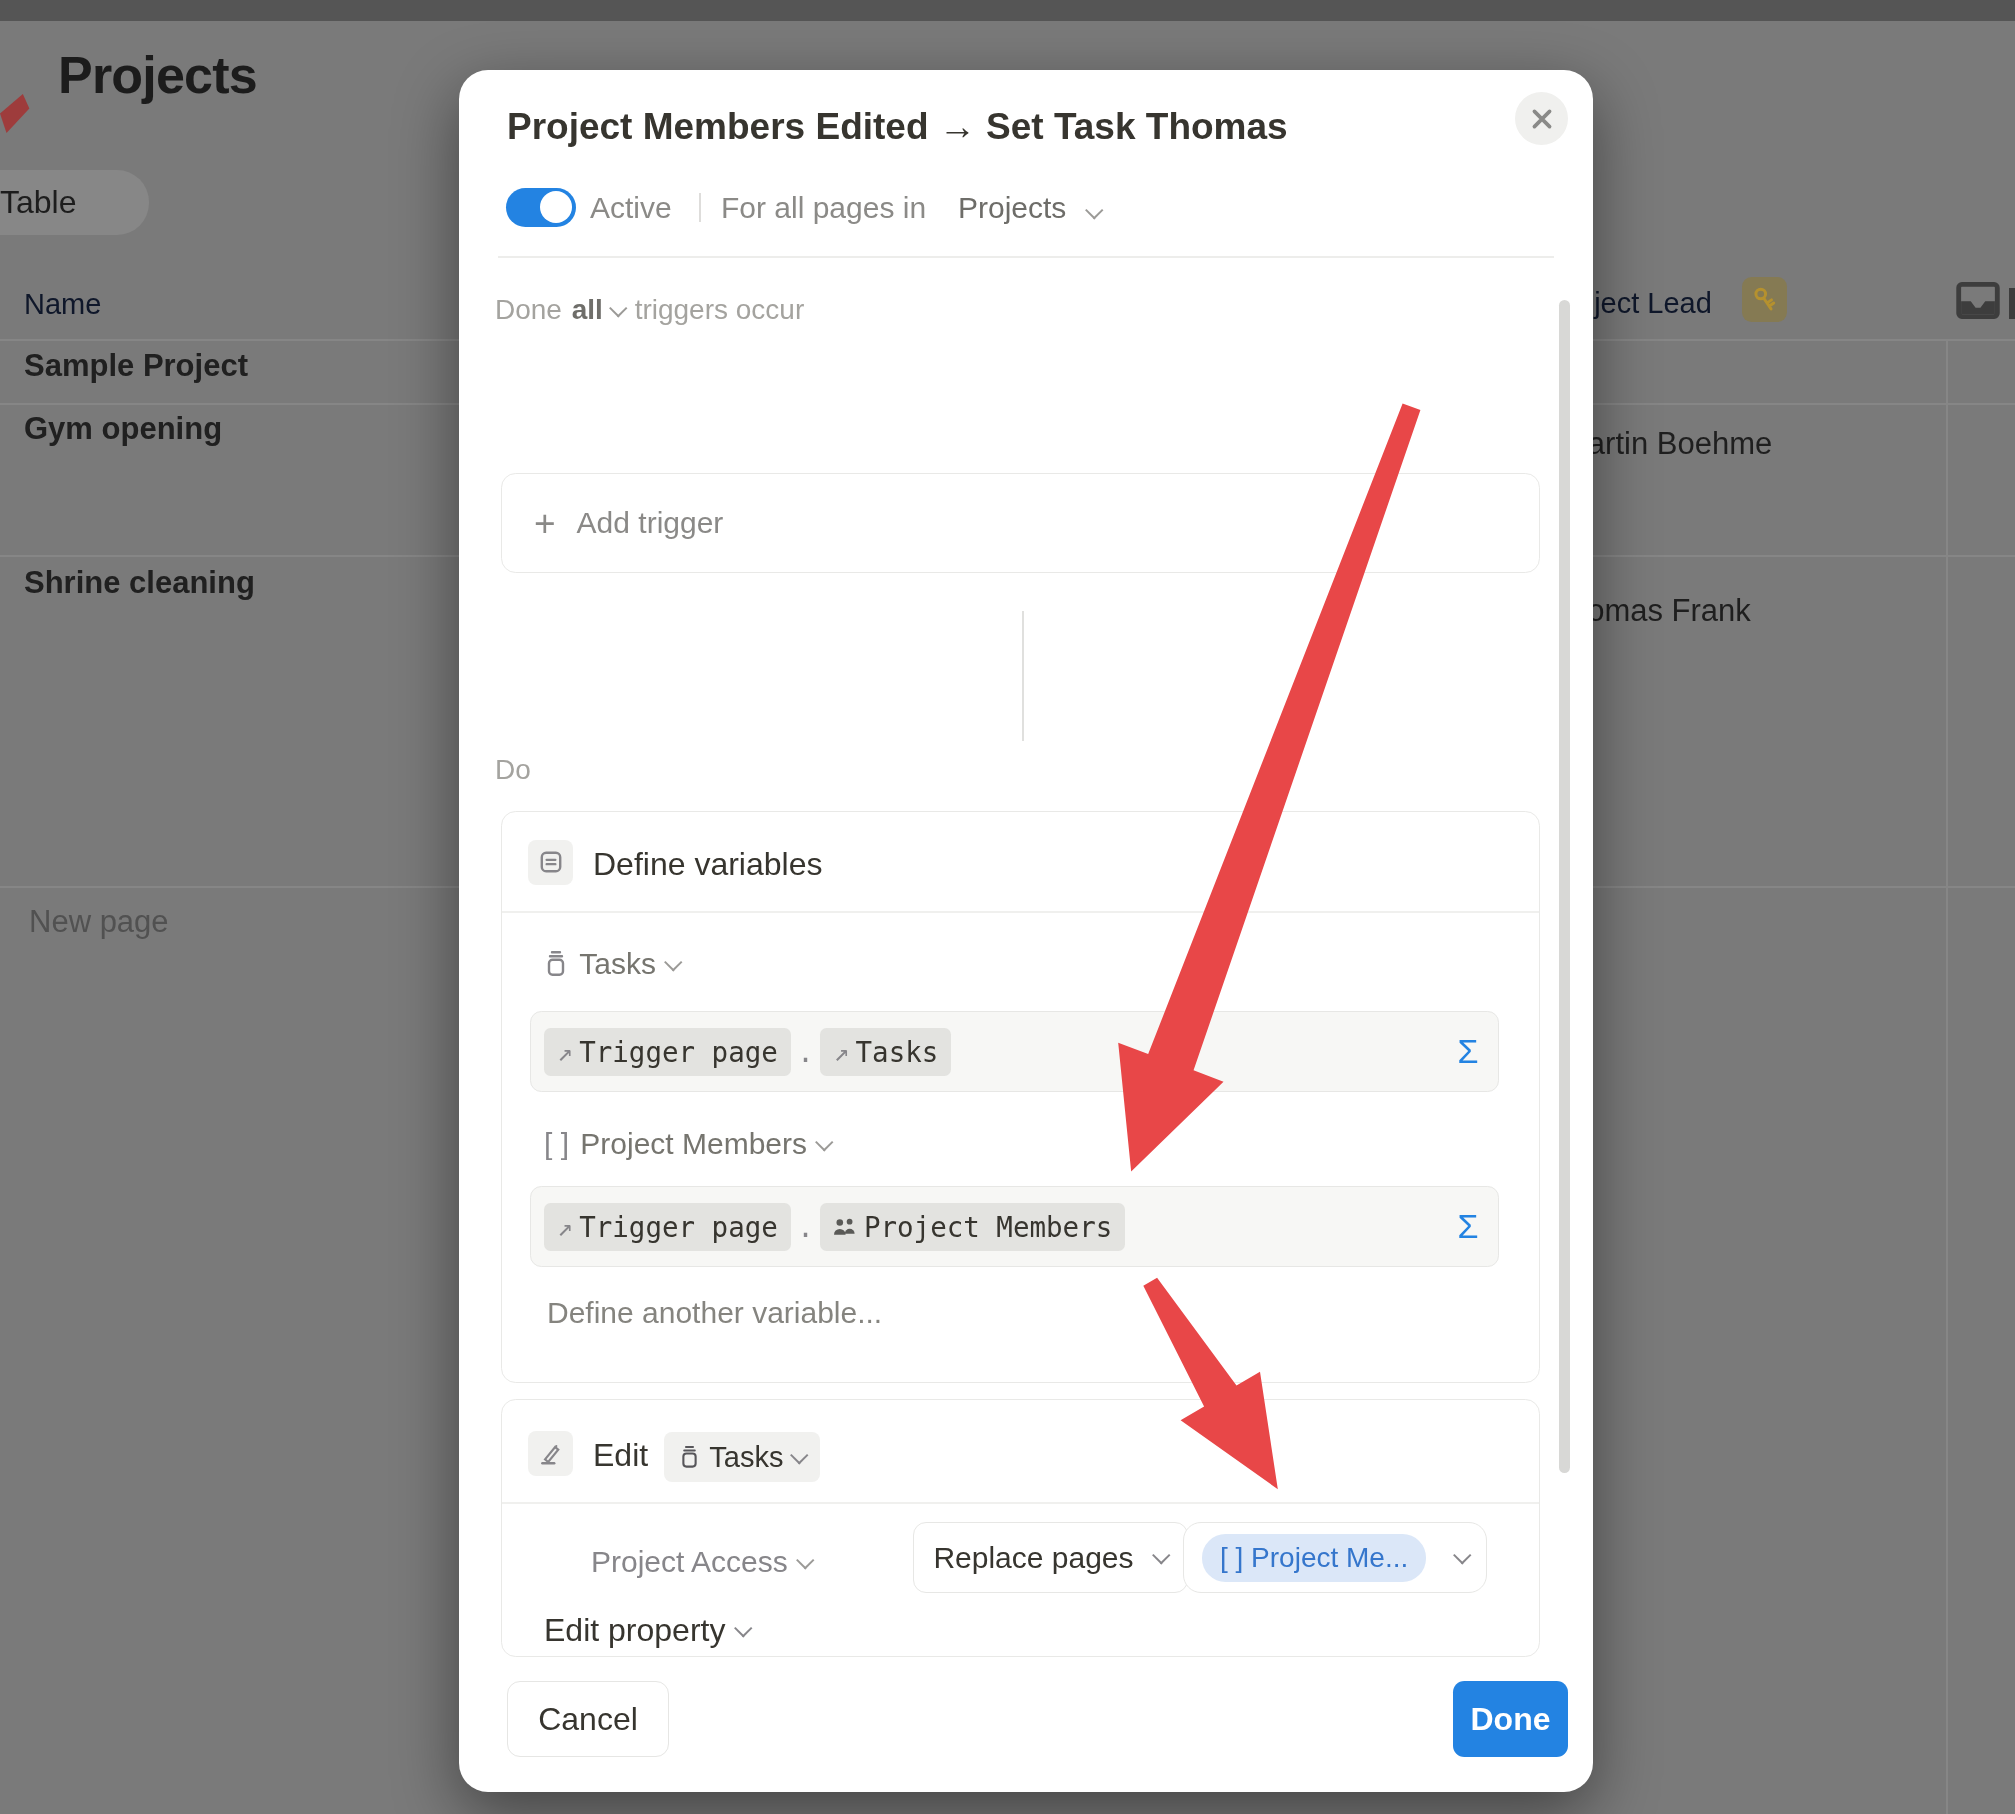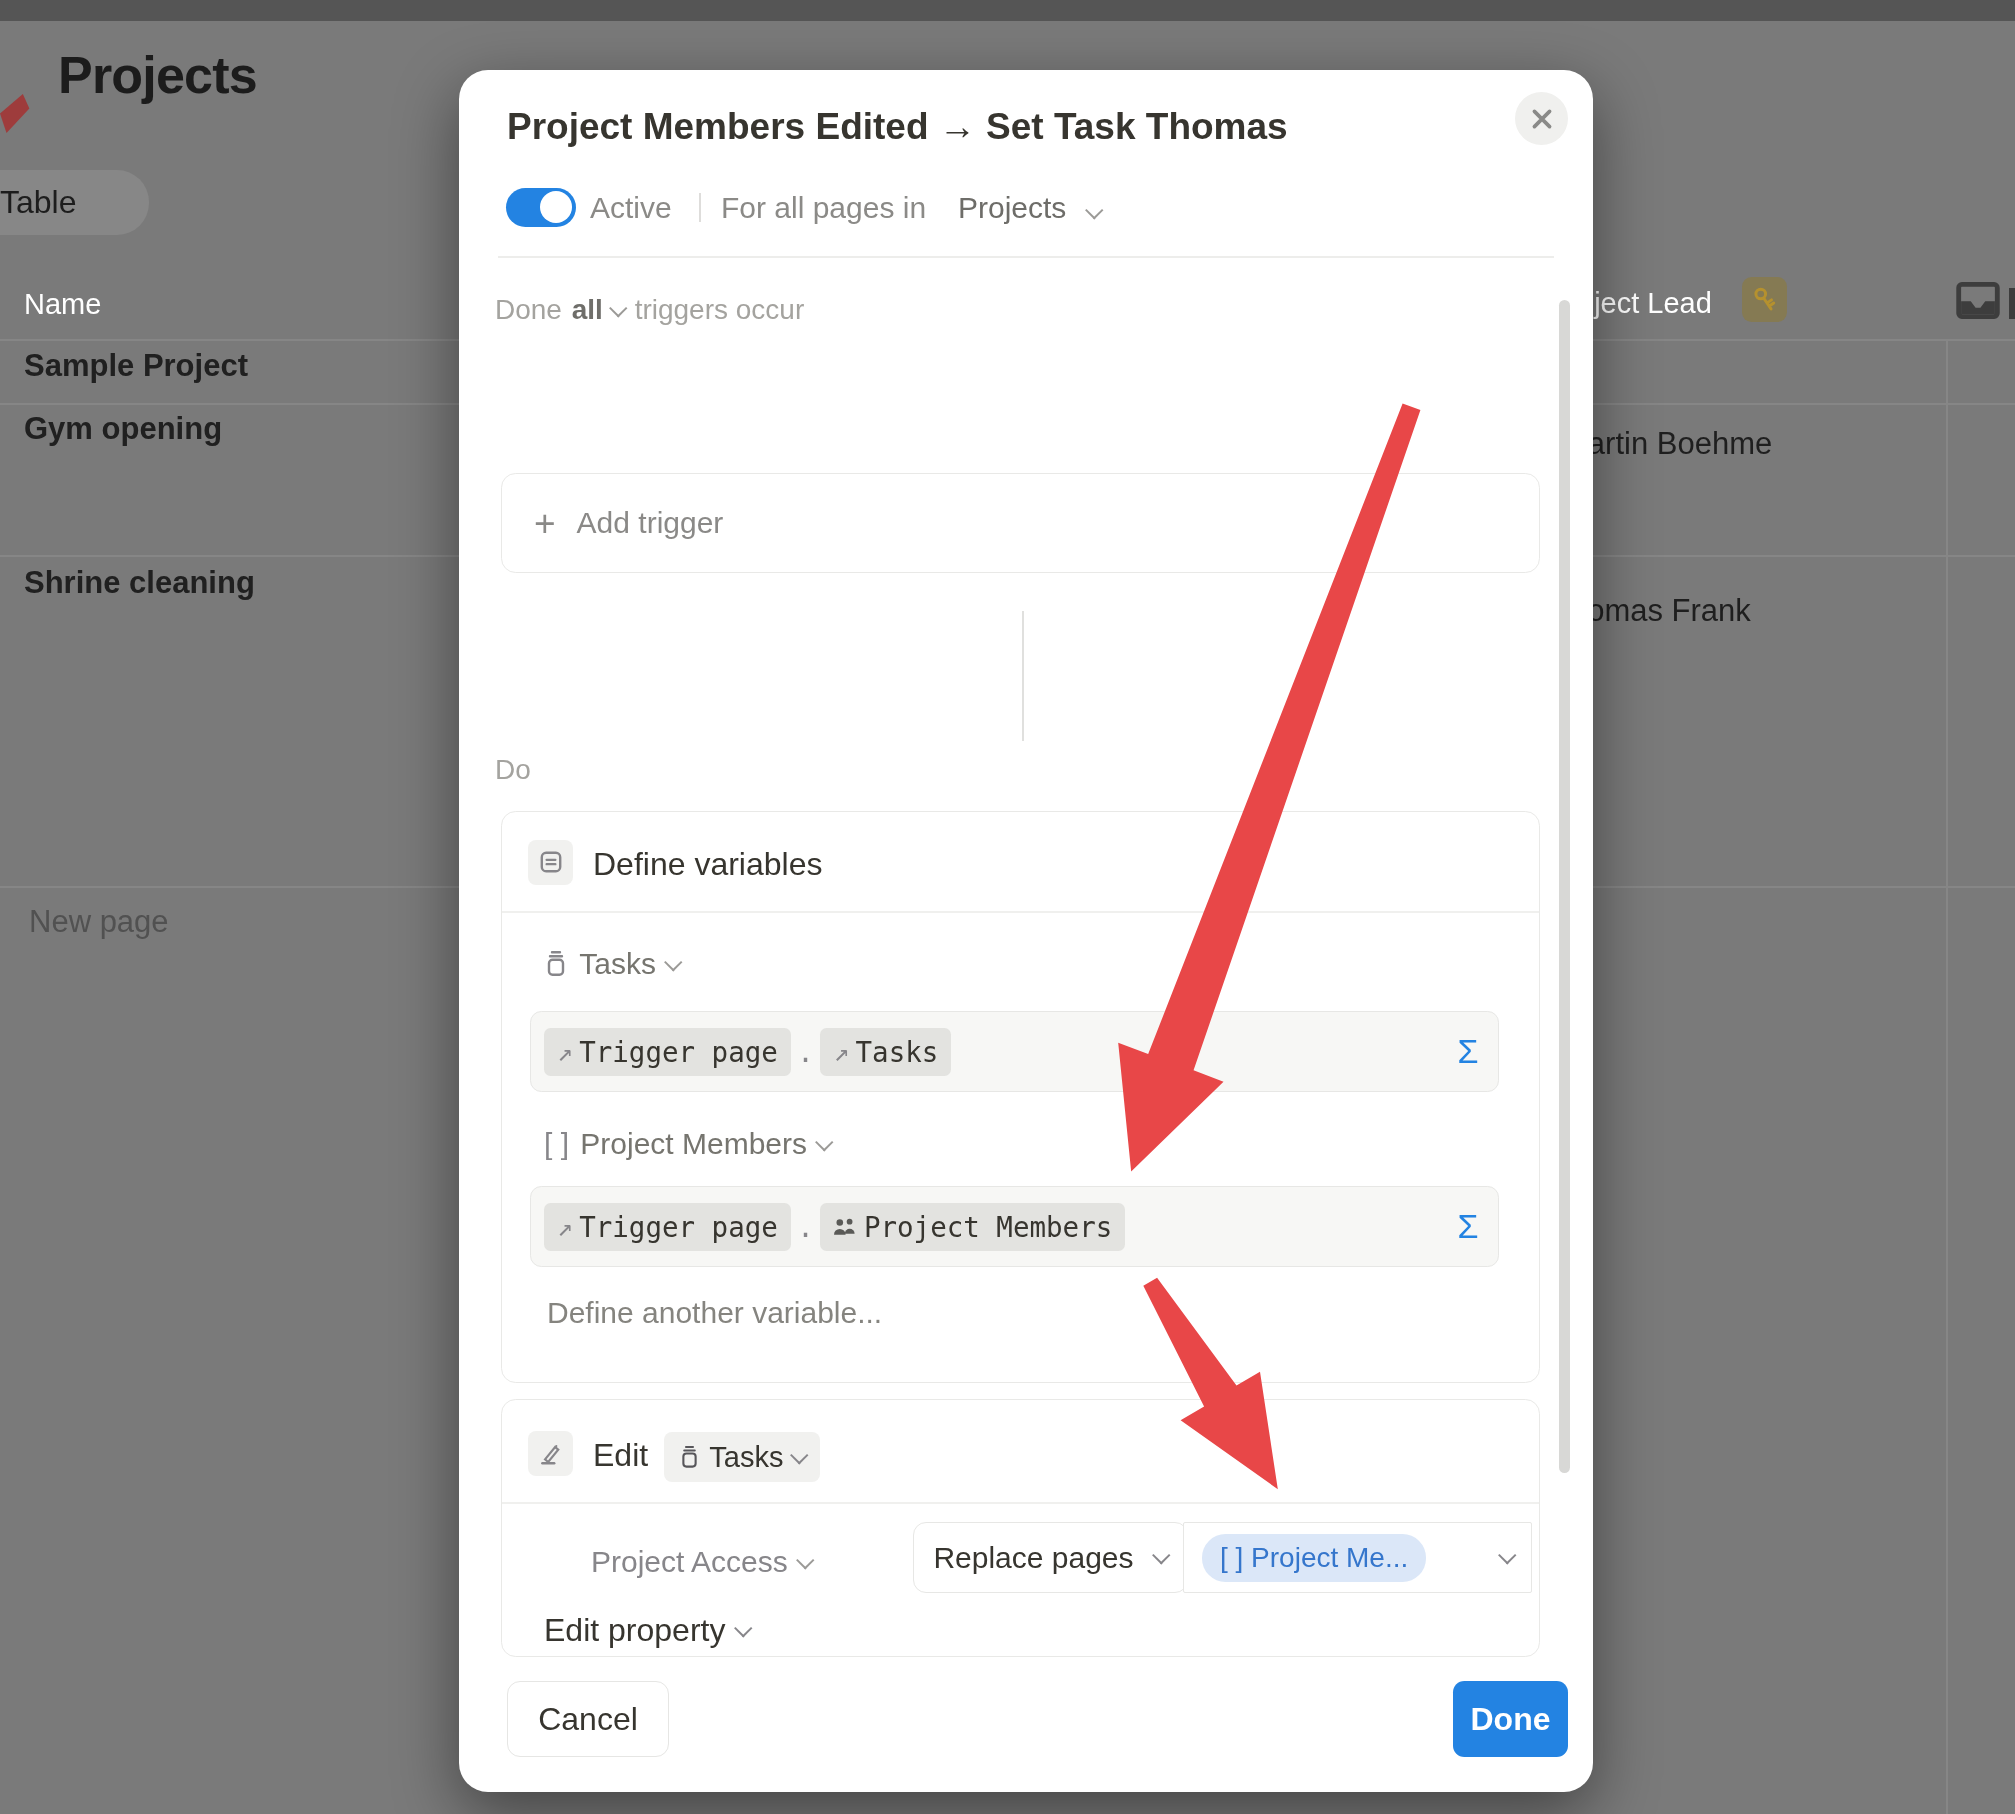--- a/index.html
+++ b/index.html
@@ -6,21 +6,21 @@
   #screen{position:relative;width:2016px;height:1815px;overflow:hidden;
           font-family:"Liberation Sans",sans-serif;background:#7a7a7a;margin-top:21px;
           -webkit-font-smoothing:antialiased;}
   .abs{position:absolute;}
   .flex{display:flex;align-items:center;}
 
   
   .bg-title{left:58px;top:24px;font-size:52px;font-weight:700;color:#1c1c1c;letter-spacing:-0.8px;}
   .view-pill{left:-34px;top:149px;width:183px;height:65px;border-radius:32px;background:#878787;}
   .view-pill .lbl{position:absolute;left:34px;top:0;line-height:65px;font-size:32px;font-weight:500;color:#1d1d1d;}
-  .col-header{font-size:29px;color:#ffffff;}
+  .col-header{font-size:29px;color:#0f172a;}
   .row-name{font-size:31px;font-weight:600;color:#202020;}
   .row-lead{font-size:31px;color:#1f1f1f;}
   .new-page{font-size:31px;color:#515151;}
   .hdiv{left:0;width:2016px;height:1.6px;background:#868686;}
   .vline{left:1946px;top:318px;width:1.6px;height:1496px;background:#868686;}
   .key-badge{left:1742px;top:256px;width:45px;height:45px;border-radius:9.7px;background:#857a53;display:flex;align-items:center;justify-content:center;}
   .sliver{left:2009px;top:267px;width:6.5px;height:31px;background:#3d3d3d;}
 
   
   .modal{left:459px;top:49px;width:1134px;height:1722px;background:#fff;border-radius:29px;
@@ -57,21 +57,21 @@
         font-family:"DejaVu Sans Mono",monospace;font-size:27.5px;color:#37352f;}
   .chip .ne{color:#87868a;font-size:26px;}
   .dot{font-family:"DejaVu Sans Mono",monospace;font-size:27.5px;color:#87868a;margin:0 6.5px;}
   .sigma{margin-left:auto;font-size:34px;color:#2383e2;font-weight:500;}
   .def-another{position:absolute;left:45px;top:484px;font-size:30px;color:#85847f;}
 
   .edit-card{left:42px;top:1329px;width:1039px;height:258px;}
   .tasks-pill{position:absolute;left:162px;top:32px;height:50px;border-radius:8px;background:#f1f1ef;display:flex;align-items:center;gap:9.7px;padding:0 14.6px;font-size:29px;font-weight:500;color:#37352f;}
   .prop-lbl{position:absolute;left:89px;top:136px;height:52px;display:flex;align-items:center;gap:11.3px;font-size:30px;color:#87868a;}
   .op-btn{position:absolute;left:411px;top:122px;width:275px;height:71px;border:1.6px solid #e7e7e5;border-radius:13px;box-sizing:border-box;display:flex;align-items:center;justify-content:space-between;padding:0 19.4px;font-size:30px;color:#37352f;background:#fff;}
-  .val-btn{position:absolute;left:681px;top:122px;width:349px;height:71px;border:1.6px solid #e7e7e5;border-radius:2px;box-sizing:border-box;display:flex;align-items:center;justify-content:space-between;padding:0 18px;background:#fff;}
+  .val-btn{position:absolute;left:681px;top:122px;width:304px;height:71px;border:1.6px solid #e7e7e5;border-radius:18px;box-sizing:border-box;display:flex;align-items:center;justify-content:space-between;padding:0 18px;background:#fff;}
   .val-chip{background:#dbe7f8;color:#3576cc;font-size:28px;border-radius:23.5px;padding:8px 18px;white-space:nowrap;}
   .edit-prop{position:absolute;left:42px;top:209px;height:42px;display:flex;align-items:center;gap:11.3px;font-size:32px;font-weight:500;color:#37352f;}
 
   .cancel-btn{left:48px;top:1611px;width:162px;height:76px;border:1.6px solid #e6e6e4;border-radius:13px;box-sizing:border-box;background:#fff;display:flex;align-items:center;justify-content:center;font-size:32px;font-weight:500;color:#37352f;}
   .done-btn{left:994px;top:1611px;width:115px;height:76px;border-radius:11.3px;background:#2383e2;display:flex;align-items:center;justify-content:center;font-size:32px;font-weight:600;color:#fff;}
   .scroll-thumb{left:1100px;top:230px;width:11.3px;height:1173px;border-radius:5.7px;background:#d8d8d6;}
 
   .chev{display:inline-block;width:10.5px;height:10.5px;border-right:2.8px solid #9b9a97;border-bottom:2.8px solid #9b9a97;transform:rotate(45deg) translate(-1.6px,-1.6px);}
   .chev.dark{border-color:#87868a;}
   .arrows{left:0;top:0;pointer-events:none;z-index:60;}

